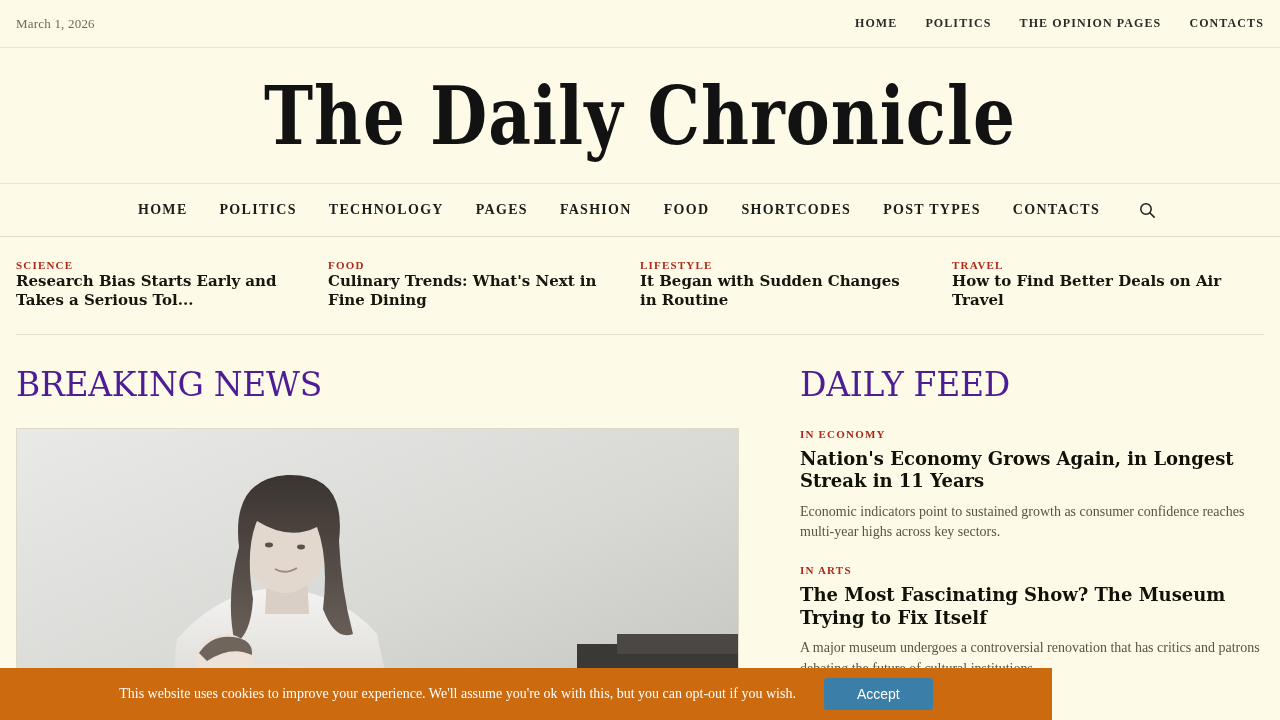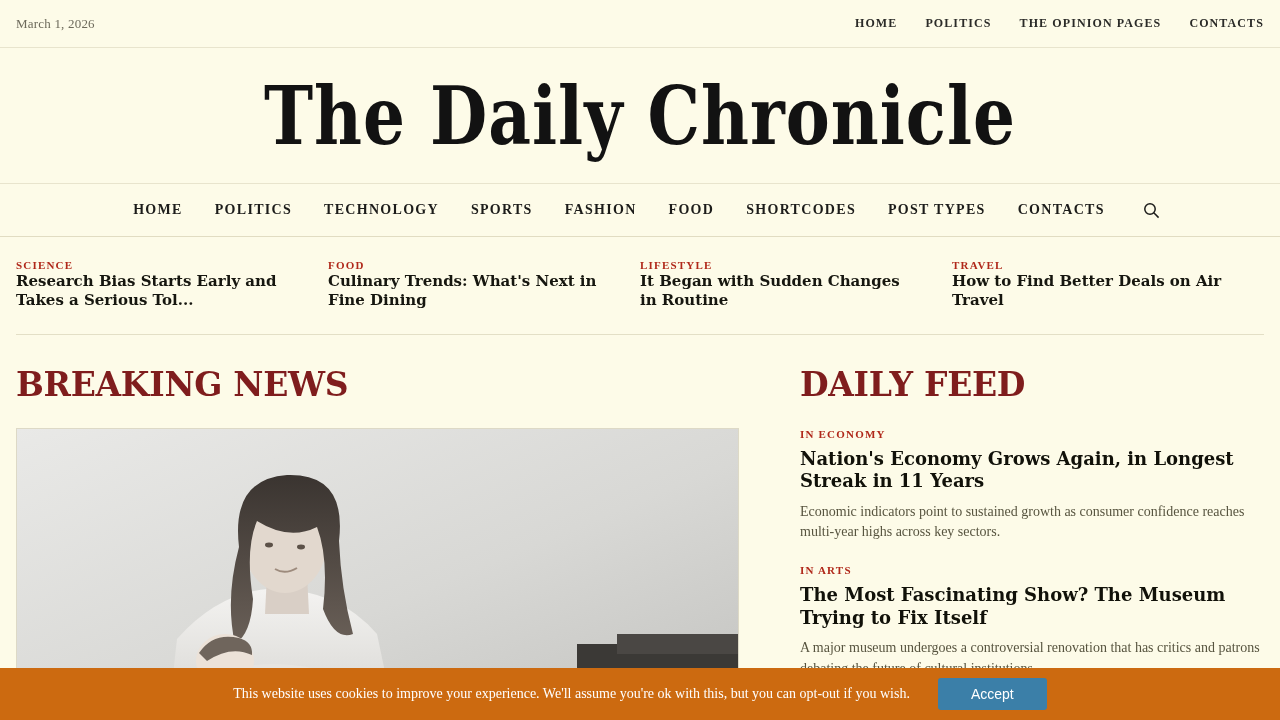--- a/index.html
+++ b/index.html
@@ -122,24 +122,24 @@
 
   
   .content {
     display: grid;
     grid-template-columns: 746px 1fr;
     gap: 38px;
     padding: 30px 16px 0 16px;
   }
   .section-head {
     font-family: "DejaVu Serif", serif;
-    font-weight: bold;
+    font-weight: normal;
     font-size: 33px;
     letter-spacing: -0.3px;
-    color: #7f1d1d;
+    color: #4c1d95;
     margin-bottom: 24px;
   }
   .hero-photo {
     width: 723px;
     height: 300px;
     overflow: hidden;
     position: relative;
     background: #d6d4cf;
     border: 1px solid #ddd9c6;
   }
@@ -169,21 +169,21 @@
     line-height: 1.45;
     color: #57543f;
     max-width: 470px;
   }
 
   
   .cookie-bar {
     position: absolute;
     left: 0;
     bottom: 0;
-    width: 1280px;
+    width: 1052px;
     height: 52px;
     background: #cc6a10;
     display: flex;
     align-items: center;
     justify-content: center;
     gap: 28px;
   }
   .cookie-text {
     font-family: "Liberation Serif", serif;
     font-size: 14px;
@@ -214,21 +214,21 @@
 </div>
 
 <header class="masthead">
   <div class="masthead-title">The Daily Chronicle</div>
 </header>
 
 <nav class="mainnav">
   <a href="#">HOME</a>
   <a href="#">POLITICS</a>
   <a href="#">TECHNOLOGY</a>
-  <a href="#">SPORTS</a>
+  <a href="#">PAGES</a>
   <a href="#">FASHION</a>
   <a href="#">FOOD</a>
   <a href="#">SHORTCODES</a>
   <a href="#">POST TYPES</a>
   <a href="#">CONTACTS</a>
   <button class="search-btn" aria-label="search">
     <svg width="17" height="17" viewBox="0 0 17 17">
       <circle cx="7" cy="7" r="5.2" fill="none" stroke="#1c1c1a" stroke-width="1.5"></circle>
       <line x1="10.8" y1="10.8" x2="15.6" y2="15.6" stroke="#1c1c1a" stroke-width="1.5"></line>
     </svg>

